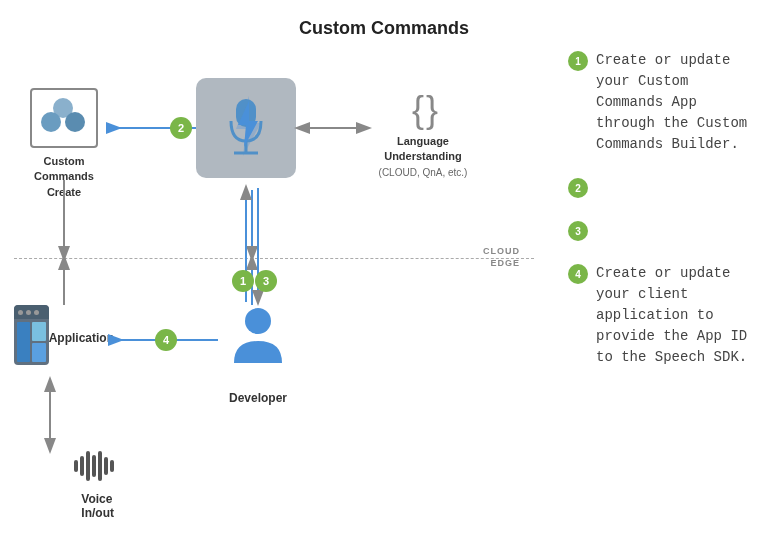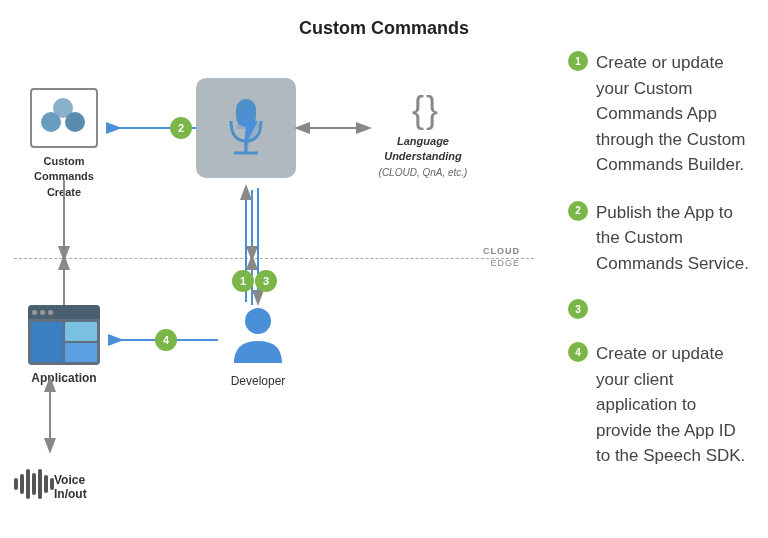--- a/index.html
+++ b/index.html
@@ -124,35 +124,34 @@
       line-height: 1;
       letter-spacing: -4px;
     }
     .lang-label {
       text-align: center;
       font-size: 11px;
       color: #333;
       margin-top: 6px;
       line-height: 1.4;
       font-weight: 600;
-      font-style: italic;
     }
     .lang-sub {
       font-size: 10px;
       color: #666;
       font-weight: 400;
     }
 
     
     .application {
       position: absolute;
       top: 265px;
       left: 14px;
       display: flex;
-      flex-direction: column;
+      flex-direction: row;
       align-items: center;
       width: 100px;
     }
     .app-icon {
       width: 72px;
       height: 60px;
       background: #607080;
       border-radius: 4px;
       overflow: hidden;
       display: flex;
@@ -200,33 +199,33 @@
       position: absolute;
       top: 265px;
       left: 218px;
       display: flex;
       flex-direction: column;
       align-items: center;
       width: 80px;
     }
     .dev-label {
       font-size: 12px;
-      font-weight: 400;
-      margin-top: 6px;
+      font-weight: 700;
+      margin-top: 23px;
       color: #333;
     }
 
     
     .voice {
       position: absolute;
-      top: 424px;
+      top: 406px;
       left: 14px;
       display: flex;
-      flex-direction: row;
-      align-items: center;
+      flex-direction: column;
+      align-items: flex-end;
       width: 100px;
     }
     .voice-label {
       font-size: 12px;
       font-weight: 600;
       margin-top: 6px;
       color: #333;
     }
 
     
@@ -246,21 +245,21 @@
       font-weight: 600;
       letter-spacing: 1px;
       margin-left: 16px;
     }
     .edge-label {
       position: absolute;
       top: 218px;
       right: 40px;
       font-size: 9px;
       color: #888;
-      font-weight: 400;
+      font-weight: 700;
       letter-spacing: 1px;
     }
 
     
     
     
     .arrows-svg {
       position: absolute;
       top: 0;
       left: 0;
@@ -307,23 +306,24 @@
       color: #fff;
       font-size: 10px;
       font-weight: bold;
       display: flex;
       align-items: center;
       justify-content: center;
       flex-shrink: 0;
       margin-top: 1px;
     }
     .step-text {
-      font-size: 17px;
+      font-size: 14px;
       color: #444;
       line-height: 1.5;
+      font-family: Liberation Mono, monospace;
     }
 
     
     .person-icon svg {
       width: 52px;
       height: 60px;
     }
 
     
     .waveform {
@@ -478,21 +478,20 @@
 
 </div>
 
 <div class="steps-panel">
   <div class="step-item">
     <div class="step-badge">1</div>
     <div class="step-text">Create or update your Custom Commands App through the Custom Commands Builder.</div>
   </div>
   <div class="step-item">
     <div class="step-badge">2</div>
-    <div class="step-text">Publish the App to the Custom Commands Service.</div>
   </div>
   <div class="step-item">
     <div class="step-badge">3</div>
   </div>
   <div class="step-item">
     <div class="step-badge">4</div>
     <div class="step-text">Create or update your client application to provide the App ID to the Speech SDK.</div>
   </div>
 </div>
 

